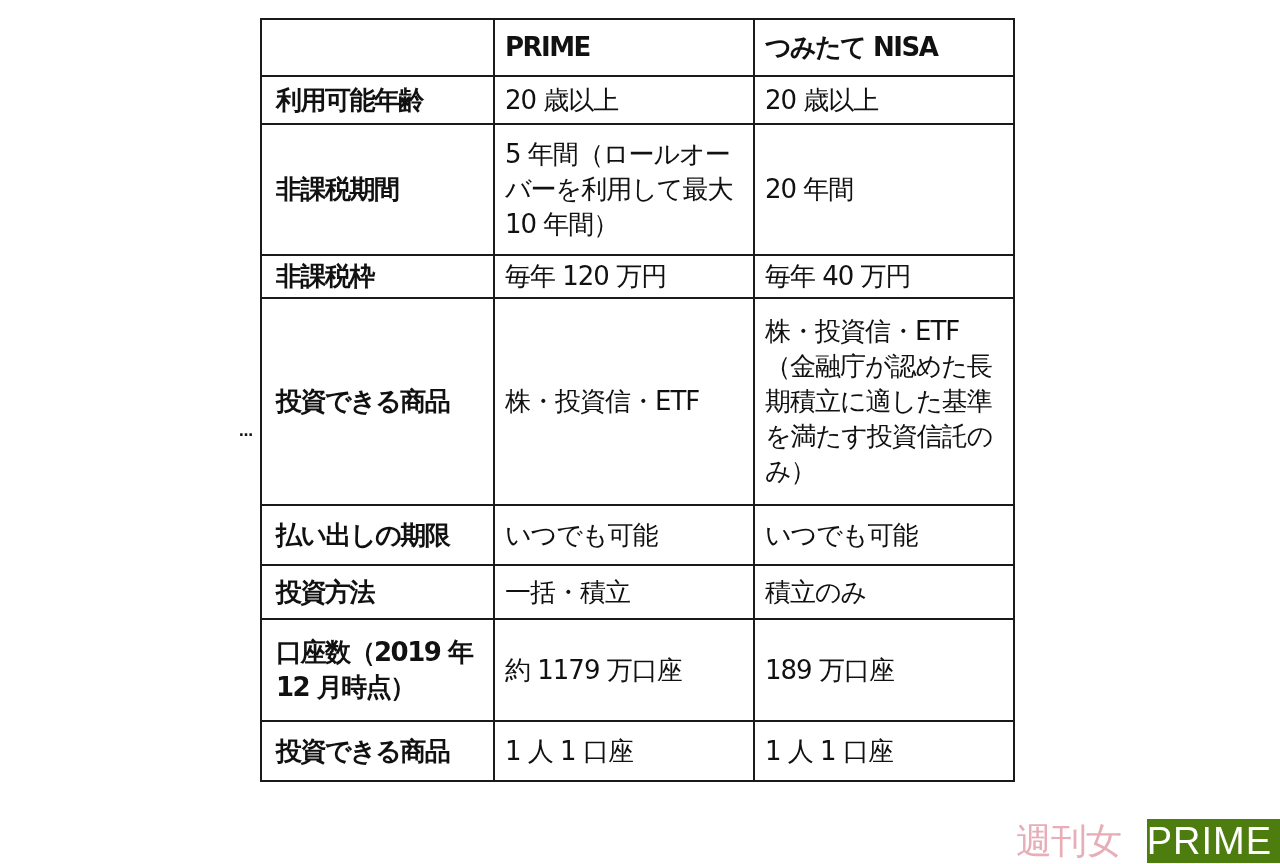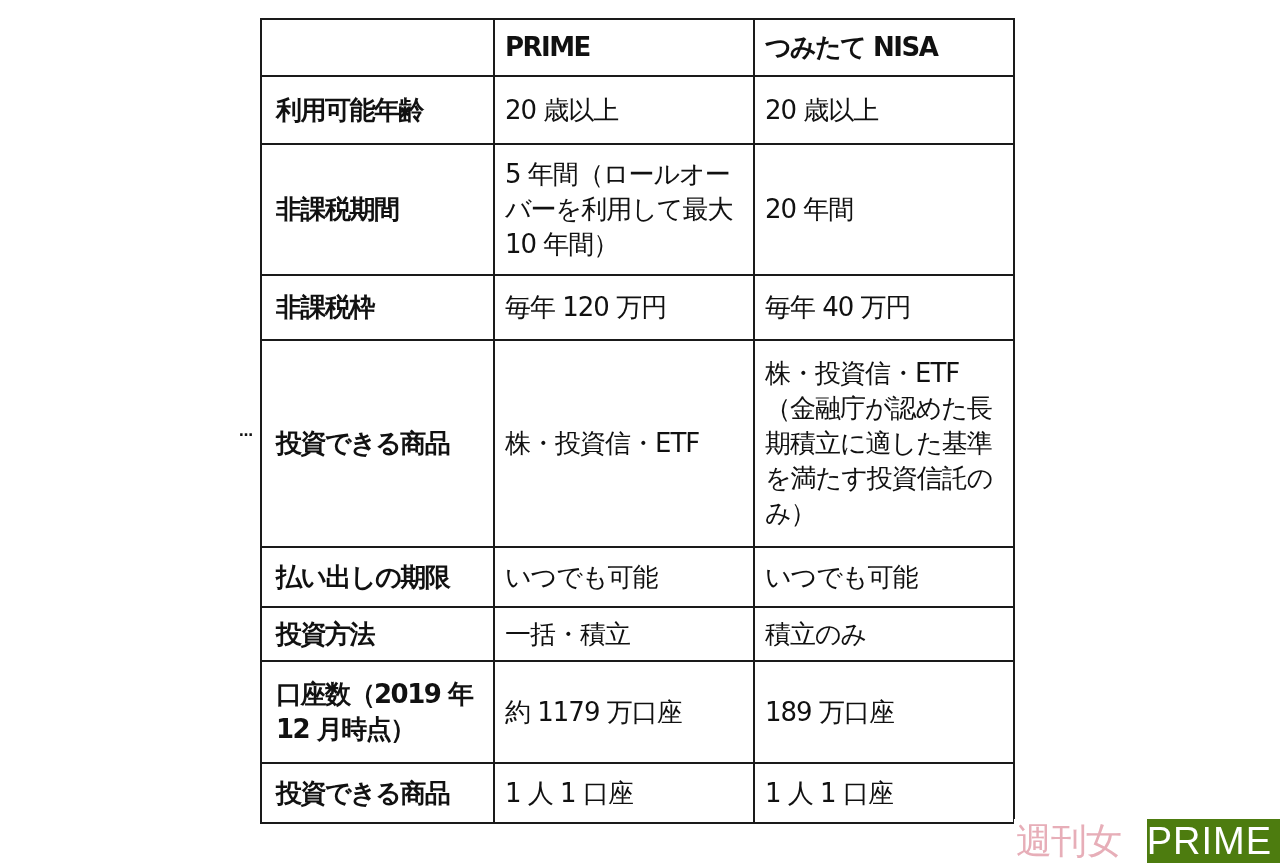--- a/index.html
+++ b/index.html
@@ -92,31 +92,31 @@
       <col class="c0">
         <col class="c1">
         <col class="c2">
     </colgroup>
     <tbody>
       <tr class="head" style="height:57px">
         <td></td>
         <td>PRIME</td>
         <td>つみたて NISA</td>
       </tr>
-      <tr style="height:68px">
+      <tr style="height:48px">
         <td class="rowhead">利用可能年齢</td>
         <td>20 歳以上</td>
         <td>20 歳以上</td>
       </tr>
       <tr style="height:131px">
         <td class="rowhead">非課税期間</td>
         <td>5 年間（ロールオーバーを利用して最大 10 年間）</td>
         <td>20 年間</td>
       </tr>
-      <tr style="height:65px">
+      <tr style="height:43px">
         <td class="rowhead">非課税枠</td>
         <td>毎年 120 万円</td>
         <td>毎年 40 万円</td>
       </tr>
       <tr style="height:207px">
         <td class="rowhead">投資できる商品</td>
         <td>株・投資信・ETF</td>
         <td>株・投資信・ETF（金融庁が認めた長期積立に適した基準を満たす投資信託のみ）</td>
       </tr>
       <tr style="height:60px">

